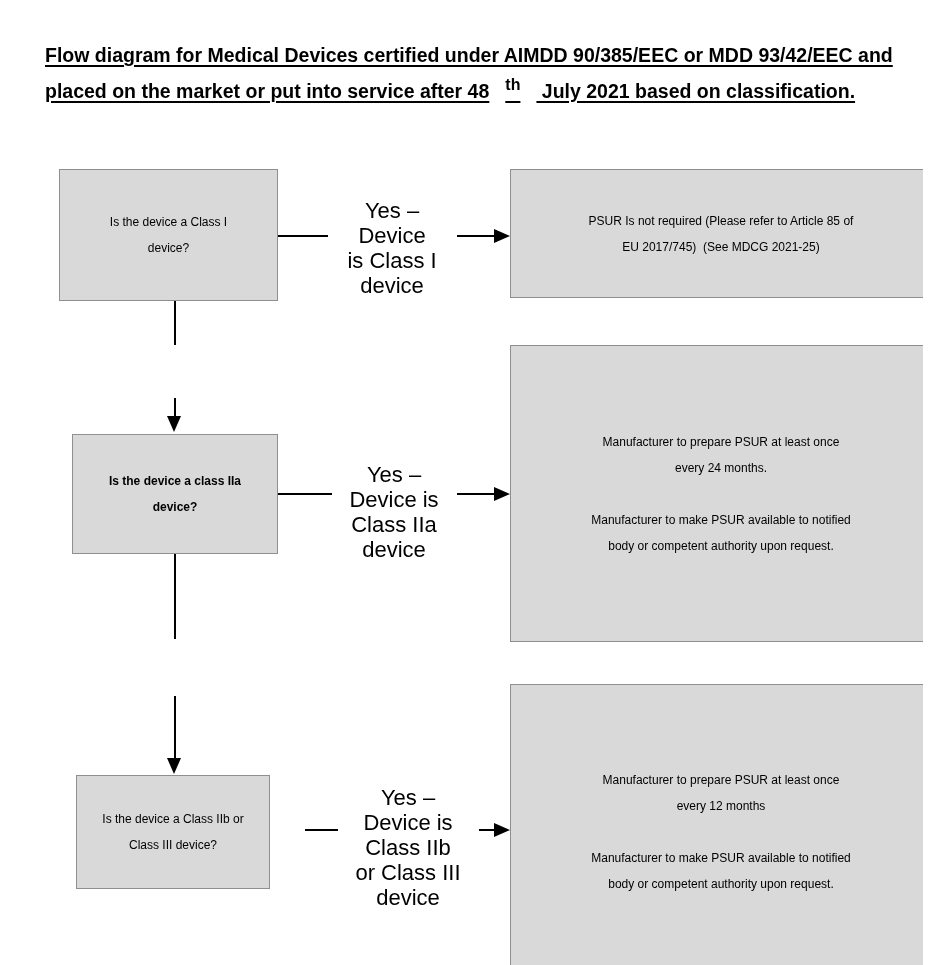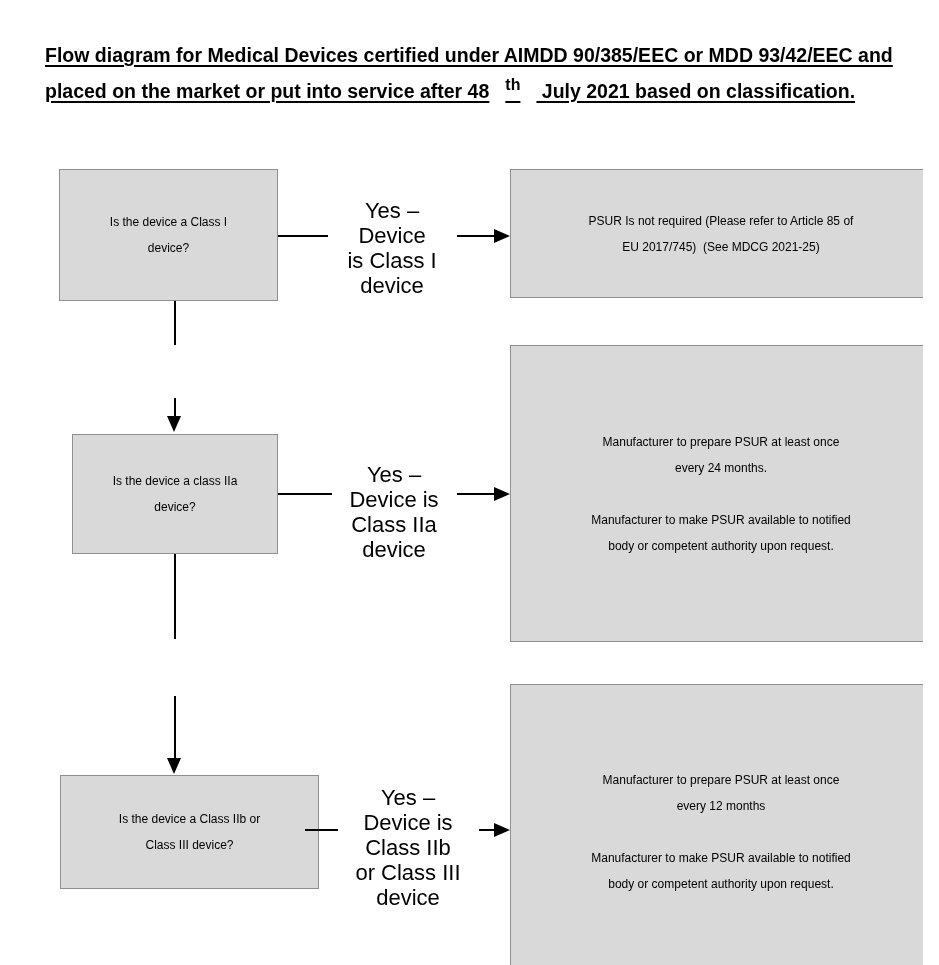--- a/index.html
+++ b/index.html
@@ -51,22 +51,22 @@
     border-left:16px solid var(--line-color);
   }
   .arrow-down{
     position:absolute;width:0;height:0;
     border-left:7px solid transparent;
     border-right:7px solid transparent;
     border-top:16px solid var(--line-color);
   }
   
   #d1{left:27px;top:137px;width:219px;height:132px;}
-  #d2{left:40px;top:402px;width:206px;height:120px;}
-  #d3{left:28px;top:743px;width:259px;height:114px;}
+  #d2{left:40px;top:402px;width:206px;height:120px;font-weight:bold;}
+  #d3{left:44px;top:743px;width:194px;height:114px;}
   
   #o1{left:478px;top:137px;width:422px;height:129px;}
   #o2{left:478px;top:313px;width:422px;height:297px;}
   #o3{left:478px;top:652px;width:422px;height:296px;}
   
   #h1a{left:246px;top:203px;width:50px;}
   #h1b{left:425px;top:203px;width:38px;}
   #ah1{left:462px;top:197px;}
   #ly1{left:295px;top:166px;width:130px;}
   

